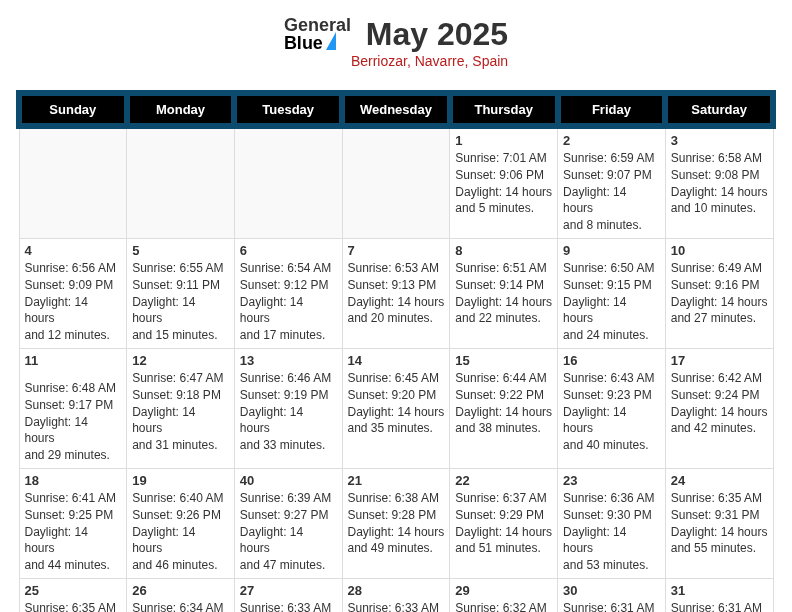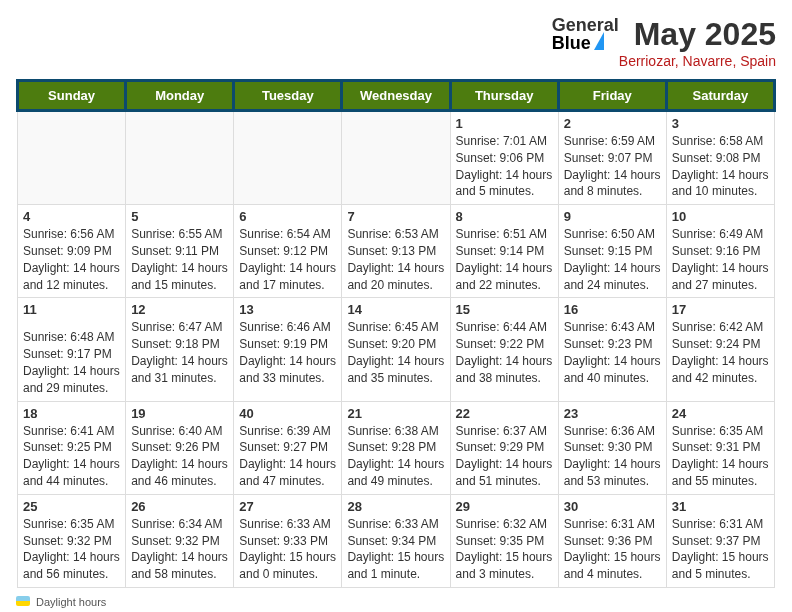--- a/index.html
+++ b/index.html
@@ -5,23 +5,23 @@
     * { box-sizing: border-box; margin: 0; padding: 0; }
     body {
       font-family: Arial, sans-serif;
       background: #fff;
       width: 792px;
       min-height: 612px;
       padding: 16px;
     }
     .header {
       display: flex;
-      justify-content: flex-end;
+      justify-content: center;
       align-items: flex-start;
-      margin-bottom: 10px;
+      margin-bottom: 21px;
     }
     .logo {
       display: flex;
       align-items: center;
     }
     .logo-text-general {
       font-size: 18px;
       font-weight: bold;
       color: #333;
       line-height: 1;
@@ -51,27 +51,27 @@
     .location {
       font-size: 14px;
       color: #b91c1c;
     }
     .calendar {
       width: 100%;
       border-collapse: collapse;
       border: 1px solid #ccc;
     }
     .calendar th {
-      background-color: #4d7c0f;
+      background-color: #000000;
       color: white;
       font-size: 13px;
       font-weight: bold;
       padding: 6px 4px;
       text-align: center;
-      border: 3px solid #0c4a6e;
+      border: 6px solid #0c4a6e;
     }
     .calendar td {
       vertical-align: top;
       border: 1px solid #ddd;
       padding: 4px 5px;
       width: 108px;
       min-height: 80px;
       background: #fff;
       font-size: 10.5px;
       color: #333;

